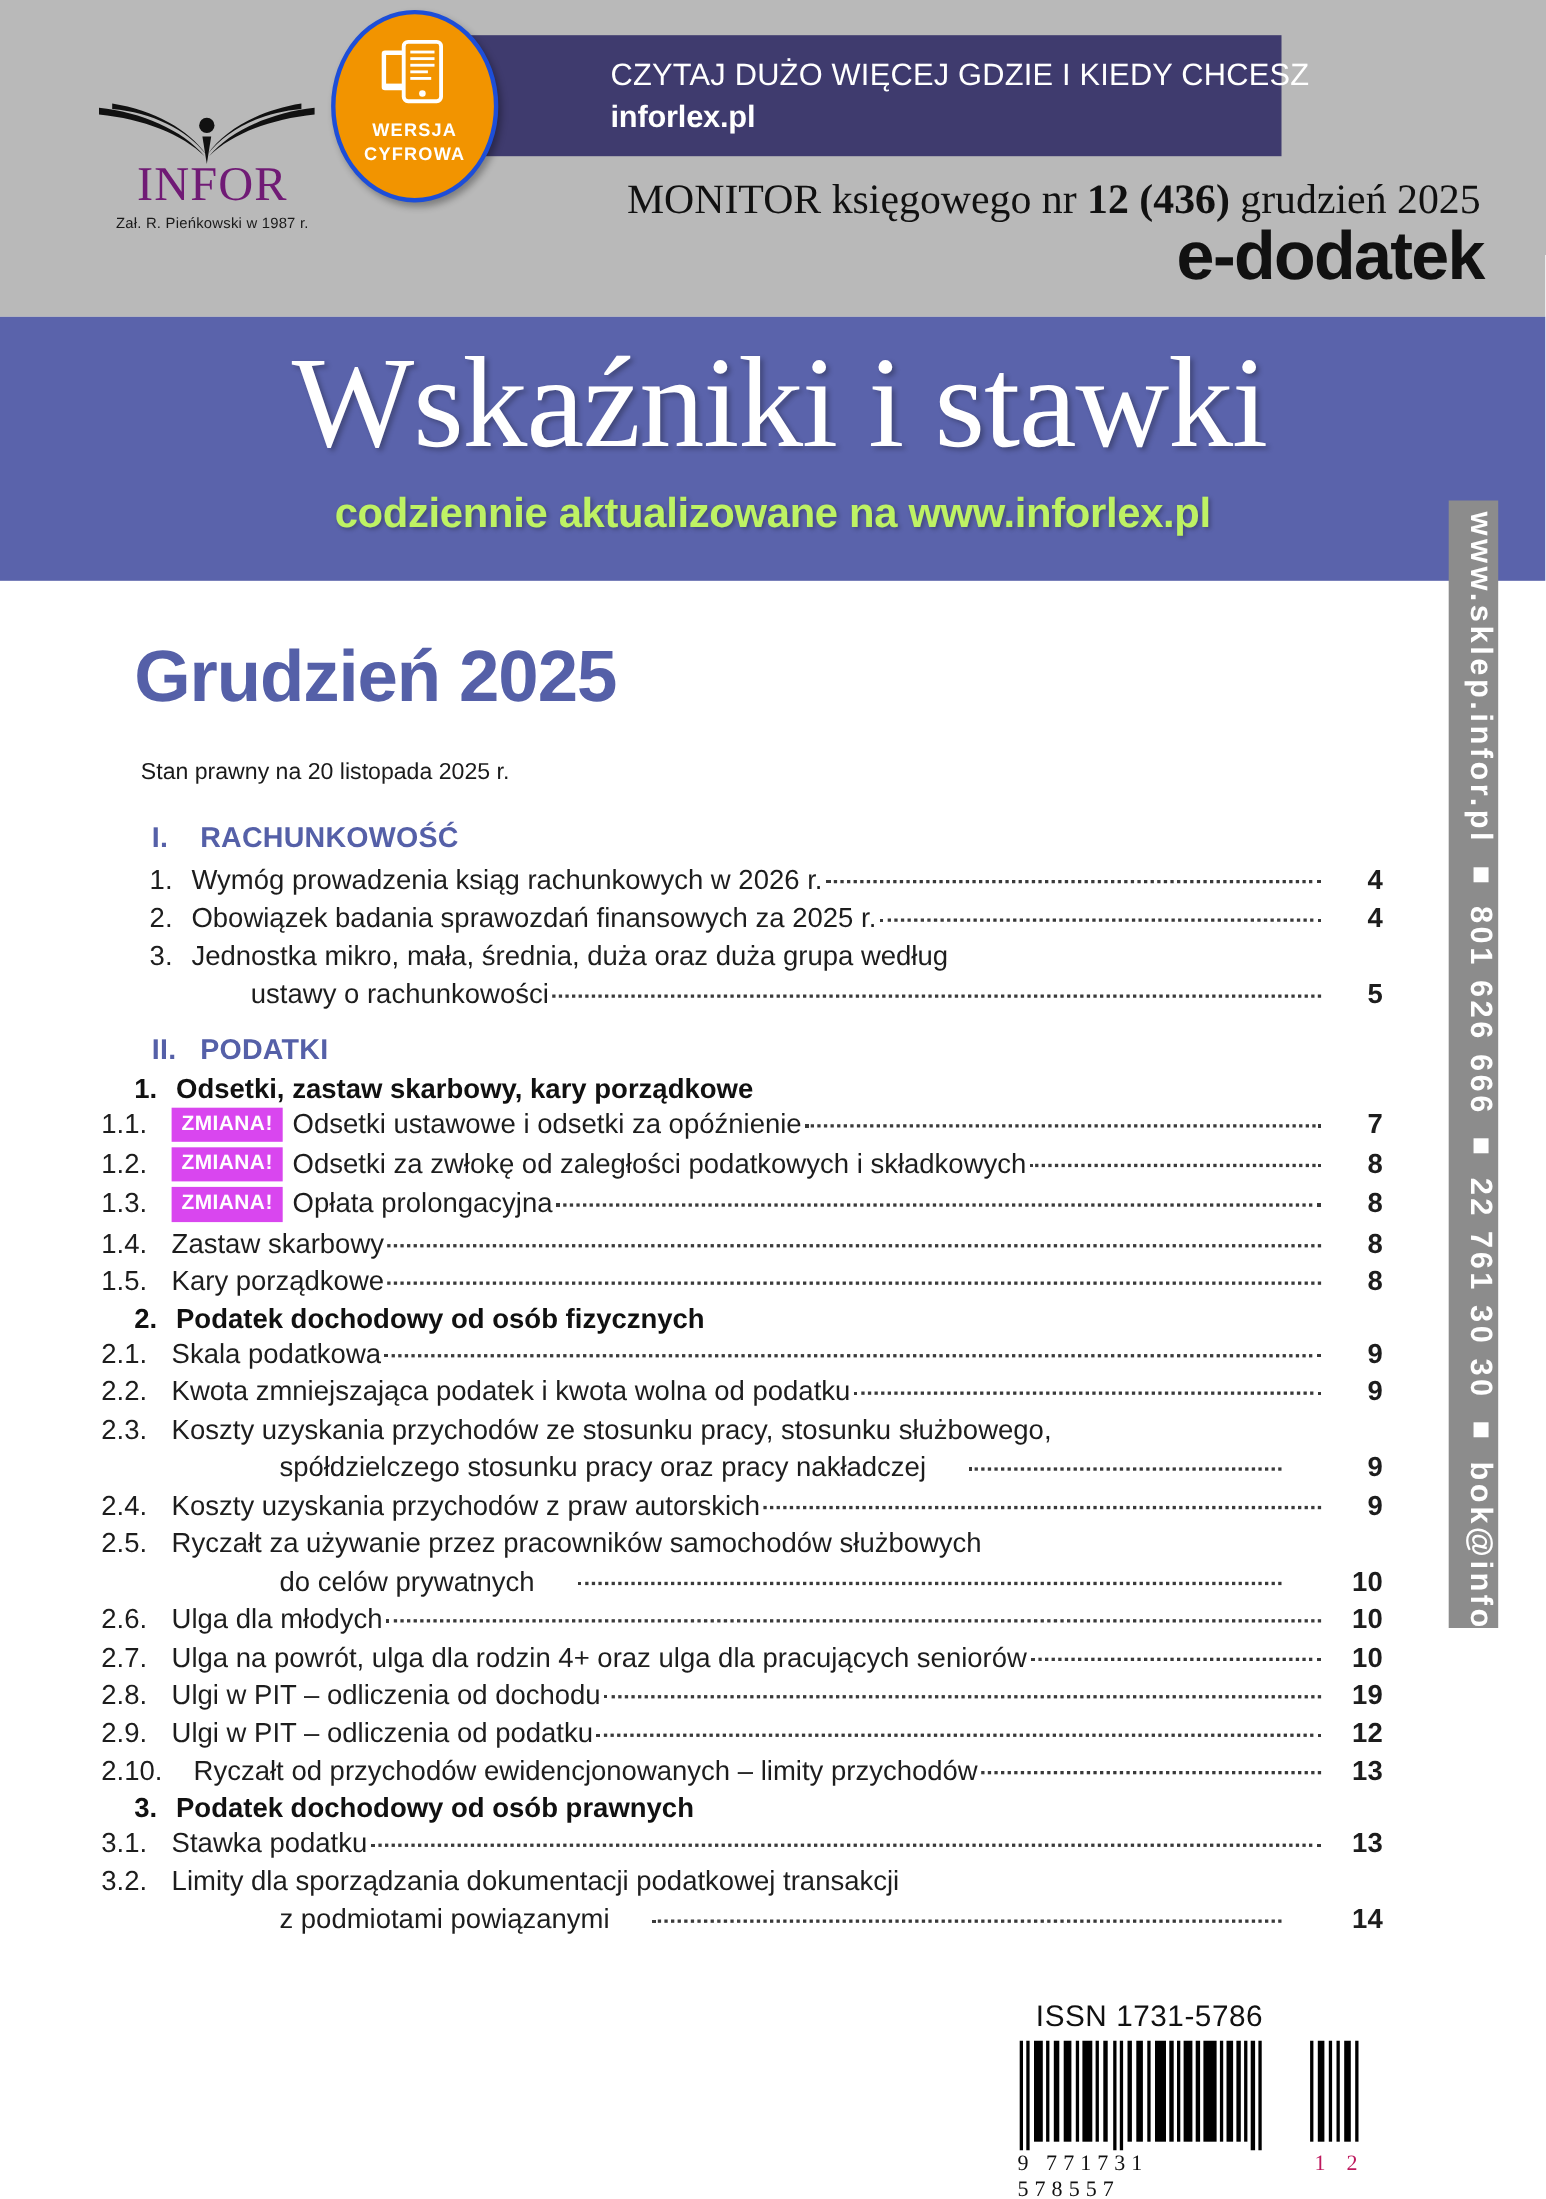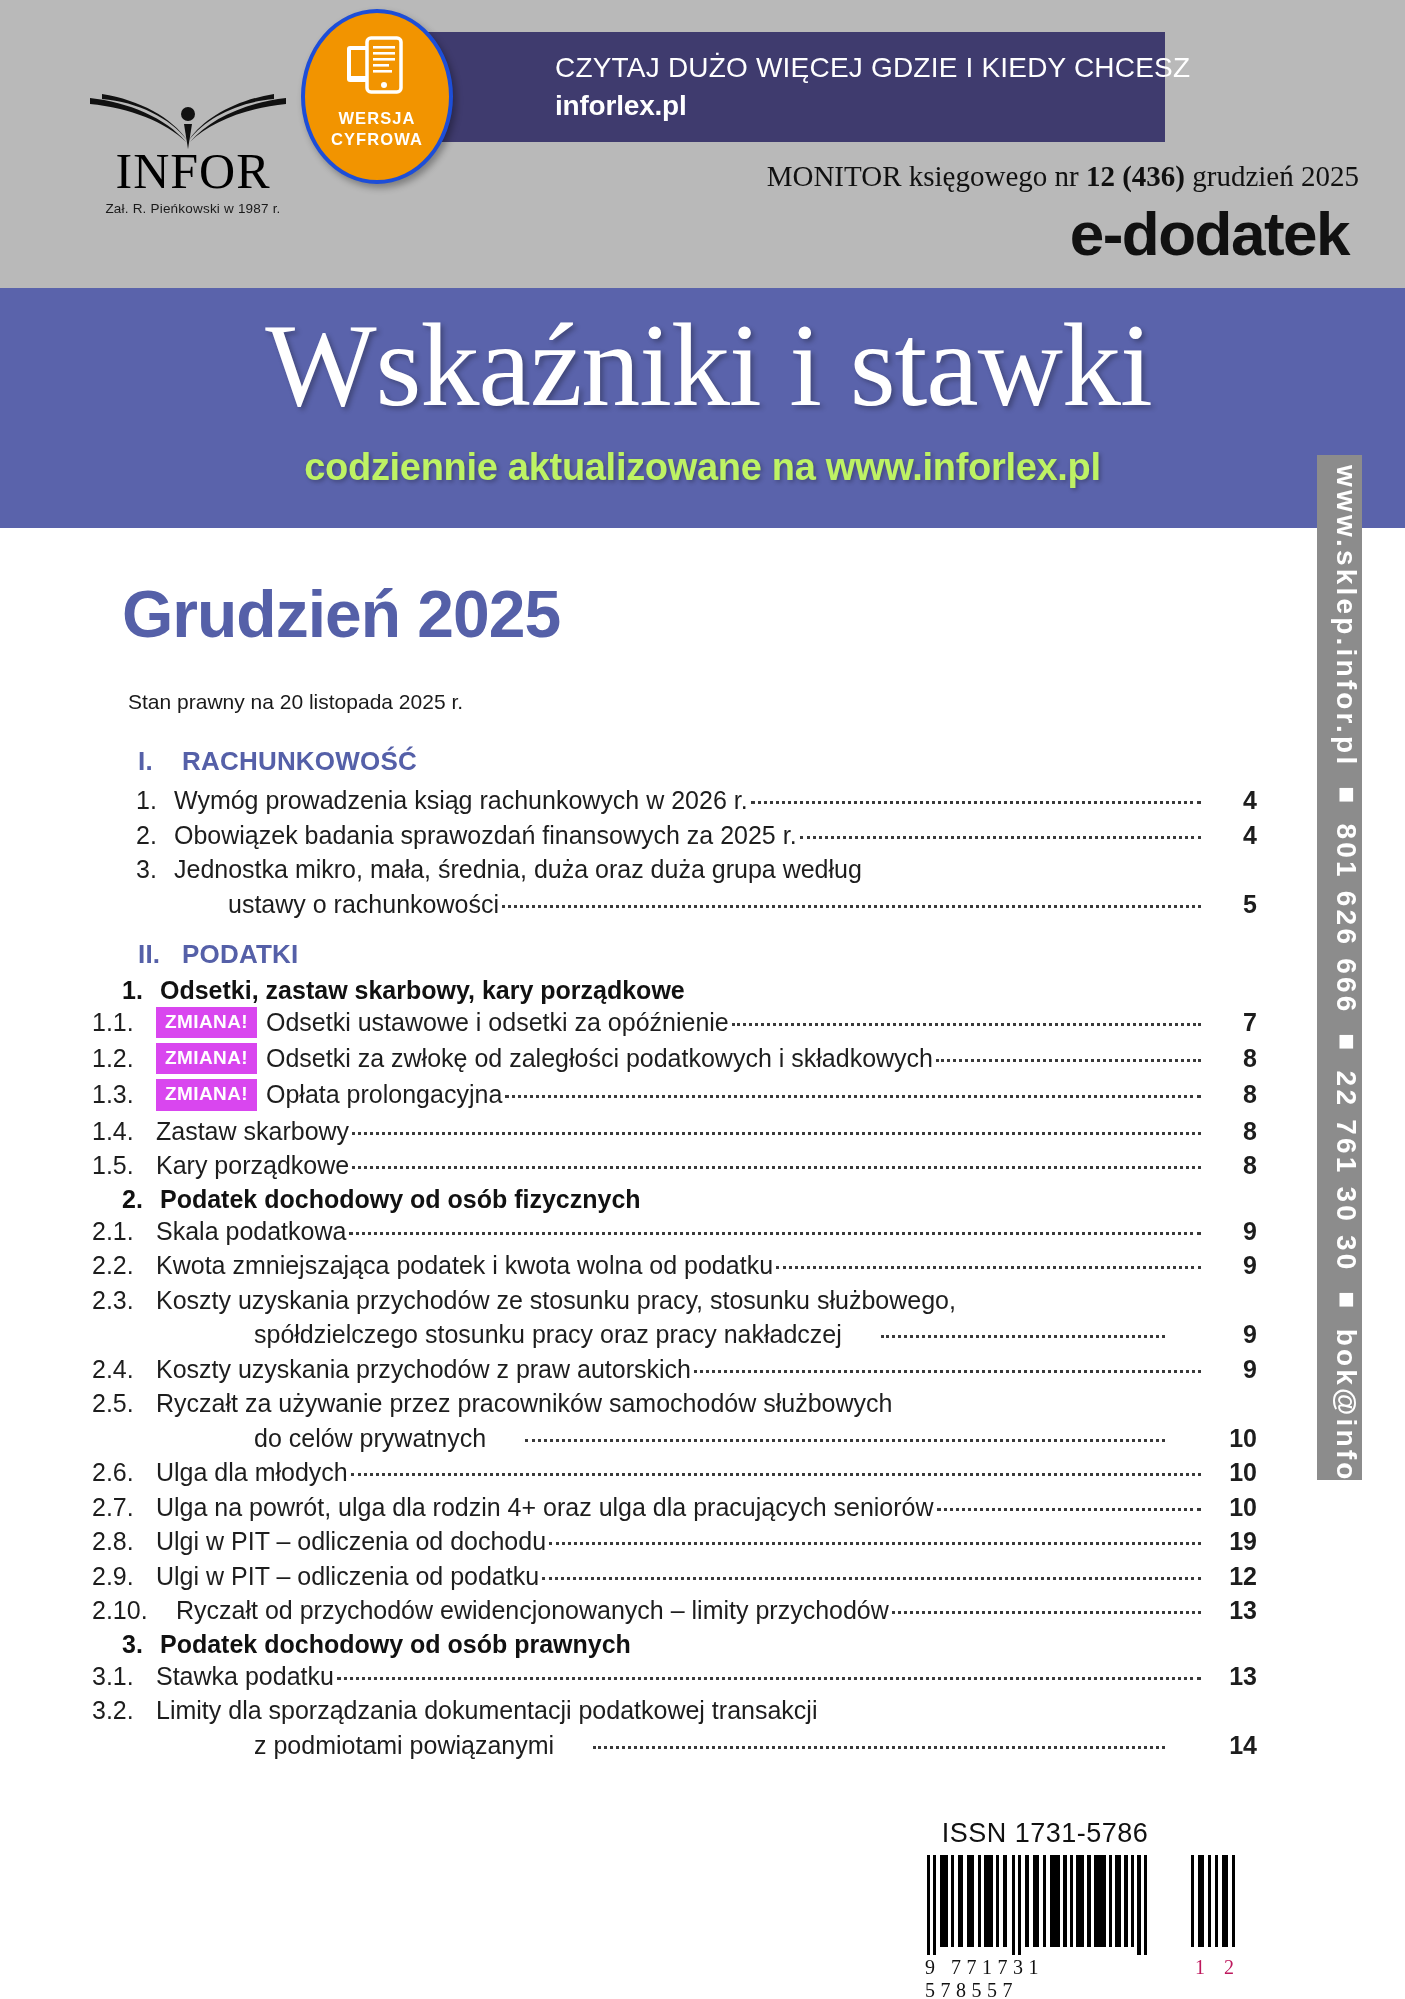--- a/index.html
+++ b/index.html
@@ -26,23 +26,23 @@
   
   .infor-logo {
     position: absolute;
     left: 88px; top: 92px;
     width: 210px;
     text-align: center;
   }
   .infor-bird { width: 200px; height: 58px; display:block; }
   .infor-word {
     font-family: "Liberation Serif", serif;
-    font-size: 50px;
+    font-size: 44px;
     letter-spacing: 1px;
-    color: #000000;
+    color: #701a75;
     line-height: 1;
     margin-top: -4px;
   }
   .infor-sub {
     font-family: "Liberation Sans", sans-serif;
     font-size: 13.5px;
     color: #1a1a1a;
     margin-top: 5px;
     letter-spacing: .2px;
   }
@@ -90,23 +90,23 @@
     font-size: 16.5px;
     font-weight: bold;
     letter-spacing: 1.1px;
     line-height: 1.25;
   }
   .wersja-t1 { margin-top: 8px; }
 
   
   .monitor-line {
     position: absolute;
-    right: 46px; top: 160px;
+    right: 59px; top: 160px;
     font-family: "Liberation Serif", serif;
-    font-size: 29px;
+    font-size: 38px;
     color: #111;
     white-space: nowrap;
   }
   .monitor-line b { font-weight: bold; }
   .edodatek {
     position: absolute;
     right: 56px; top: 198px;
     font-size: 62px;
     font-weight: bold;
     color: #111;

